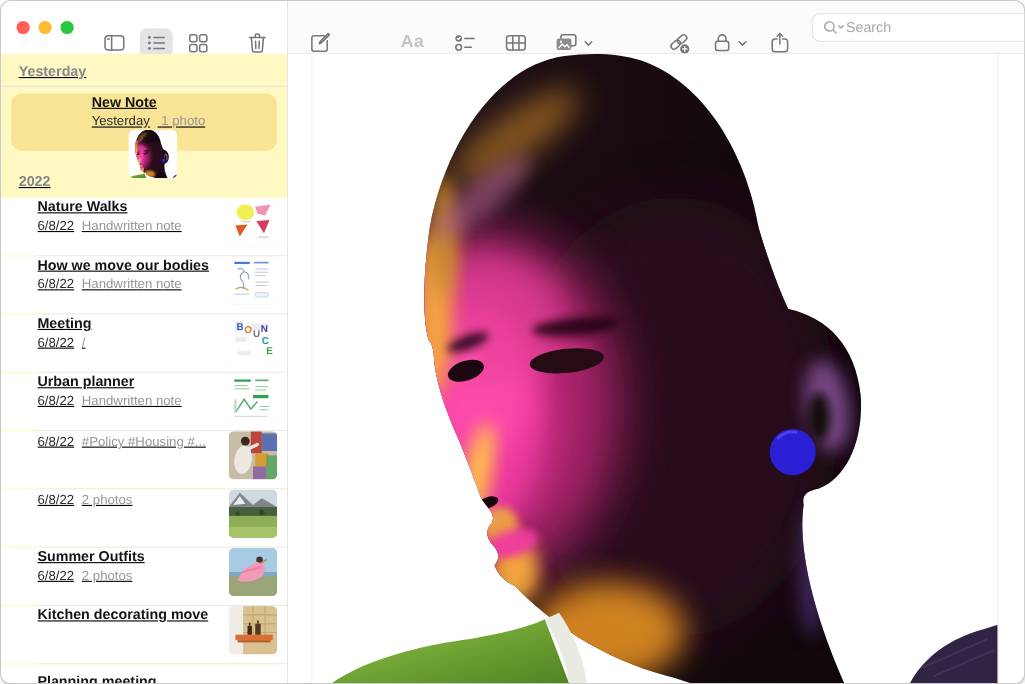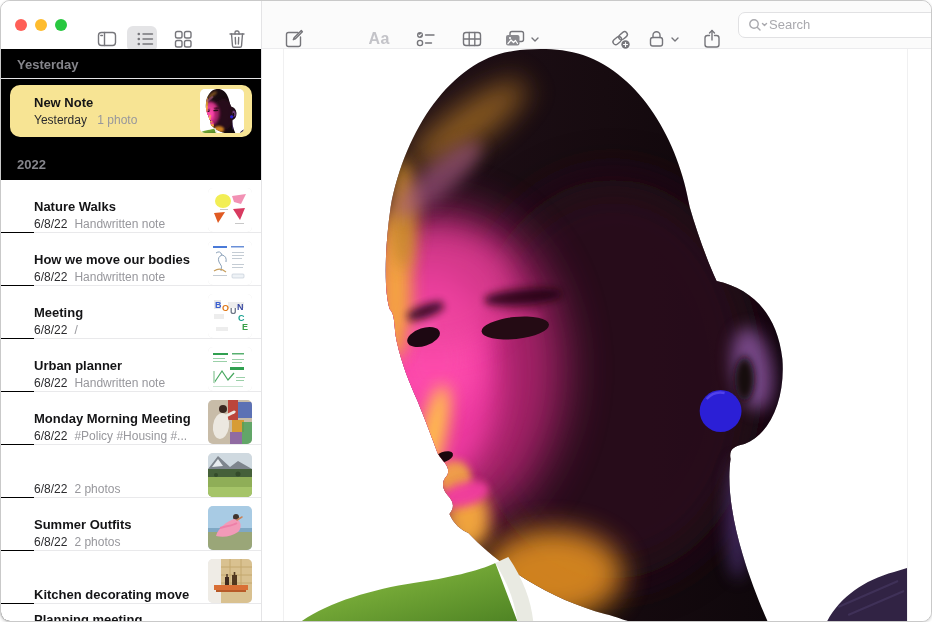--- a/index.html
+++ b/index.html
@@ -8,41 +8,41 @@
            border-radius:10px; overflow:hidden; border:1px solid #c9c9c9;
            box-shadow:0 1px 3px rgba(0,0,0,.18); display:flex; flex-direction:column; }
   
   .toolbar{ height:48px; display:flex; flex:0 0 48px; }
   .tb-left{ width:261px; flex:0 0 261px; display:flex; align-items:center; padding-left:14px;
             background:#fff; border-right:1px solid #e4e4e6; }
   .tb-right{ flex:1; display:flex; align-items:center; background:#fbfbfb; border-bottom:1px solid #ececee; }
   .lights{ display:flex; gap:8px; }
   .light{ width:12px; height:12px; border-radius:50%; }
   .light.red{ background:#FF5F57; } .light.yellow{ background:#FEBC2E; } .light.green{ background:#28C840; }
-  .tbtn{ width:30px; height:26px; display:flex; align-items:center; justify-content:flex-end;
+  .tbtn{ width:30px; height:26px; display:flex; align-items:center; justify-content:center;
          border-radius:6px; flex:0 0 auto;margin-top:28px; }
   .tbtn.active{ background:#e4e4e6; }
   .tbtn svg{ display:block; }
   .icon-stroke{ stroke:#76767b; fill:none; stroke-width:1.4; stroke-linecap:round; stroke-linejoin:round; }
   .aa-label{ font-size:16px; font-weight:600; color:#c3c3c8; letter-spacing:.5px; }
   .search{ margin-left:14px; margin-right:12px; flex:0 0 208px; height:26px; background:#fff;
            border:1px solid #e1e1e3; border-radius:7px; display:flex; align-items:center; padding:0 8px; }
   .search input{ border:none; outline:none; flex:1; font-size:13px; color:#333; background:transparent;
                  font-family:"Liberation Sans", sans-serif; min-width:0; }
   .search input::placeholder{ color:#a9a9ae; }
   
   .body{ flex:1; display:flex; min-height:0; }
-  .sidebar{ width:261px; flex:0 0 261px; background:#000000; border-right:1px solid #e4e4e6; overflow:hidden; }
+  .sidebar{ width:261px; flex:0 0 261px; background:#fef9c3; border-right:1px solid #e4e4e6; overflow:hidden;text-decoration:underline; }
   .sec-head{ font-size:13px; font-weight:700; color:#85858b; padding:8px 0 6px 16px; }
   .sec-head.y2022{ padding-top:20px; padding-bottom:8px; }
   .full-div{ height:1px; background:#e5e5e7; }
   .row-div{ height:1px; background:#e9e9eb; margin-left:33px; }
   .note-sel{ margin:6px 9px 0 9px; height:52px; border-radius:10px; background:#f7e494;
-             display:flex; align-items:center; padding:0 8px 0 24px; }
-  .row{ height:52px; display:flex; align-items:flex-end; padding:0 9px 0 33px; background:#fff; }
+             display:flex; align-items:center; padding:0 8px 0 24px;flex-direction:column; }
+  .row{ height:52px; display:flex; align-items:flex-start; padding:0 9px 0 33px; background:#fff; }
   .row-text{ min-width:0; flex:1; padding-right:8px; }
   .row-title{ font-size:13px; font-weight:700; color:#141416; line-height:16px; white-space:nowrap;
               overflow:hidden; text-overflow:ellipsis; }
   .row-sub{ font-size:12px; line-height:16px; margin-top:1px; white-space:nowrap; overflow:hidden; }
   .row-date{ color:#2b2b2e; margin-right:7px; }
   .row-meta{ color:#97979c; }
   .thumb{ width:44px; height:44px; border-radius:5px; overflow:hidden; flex:0 0 44px;
           box-shadow:0 0 0 1px rgba(0,0,0,.10) inset; background:#fff; position:relative; }
   .thumb svg{ display:block; width:44px; height:44px; }
   .row.partial{ height:26px; align-items:flex-start; padding-top:8px; }
@@ -372,21 +372,20 @@
               <rect x="28" y="30" width="9" height="1" fill="#9ad0a8"></rect>
             <rect x="28" y="33" width="8" height="1" fill="#9ad0a8"></rect>
               <rect x="5" y="39" width="30" height="1" fill="#c8e4d0"></rect>
           </svg>
         </div>
       </div>
       <div class="row-div"></div>
 
       <div class="row">
         <div class="row-text">
-          <div class="row-title">Monday Morning Meeting</div>
           <div class="row-sub"><span class="row-date">6/8/22</span><span class="row-meta">#Policy #Housing #...</span></div>
         </div>
         <div class="thumb">
           <svg viewBox="0 0 44 44">
               <rect width="44" height="44" fill="#c8bca8"></rect>
             <rect x="20" y="0" width="10" height="20" fill="#b83028" opacity="0.85"></rect>
             <rect x="30" y="2" width="14" height="16" fill="#3858b8" opacity="0.75"></rect>
             <rect x="24" y="20" width="12" height="12" fill="#d89828" opacity="0.9"></rect>
             <rect x="34" y="22" width="10" height="22" fill="#48a058" opacity="0.8"></rect>
             <rect x="22" y="32" width="12" height="12" fill="#7848a0" opacity="0.7"></rect>

